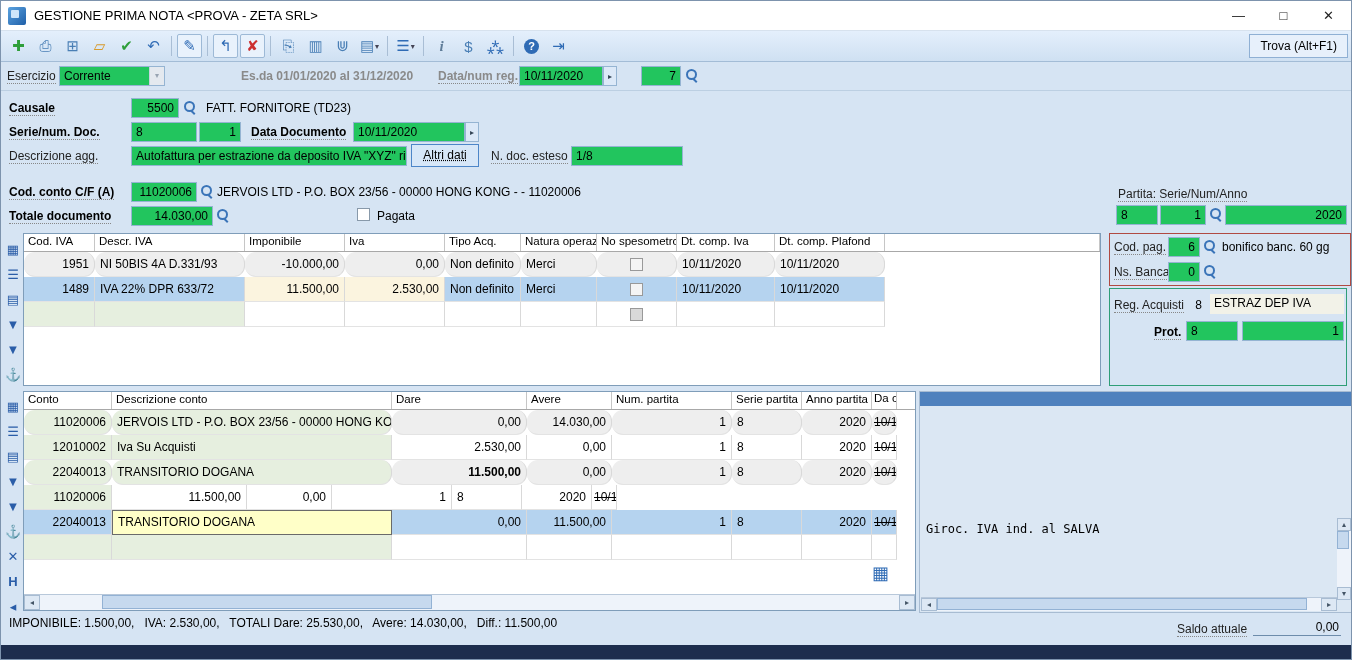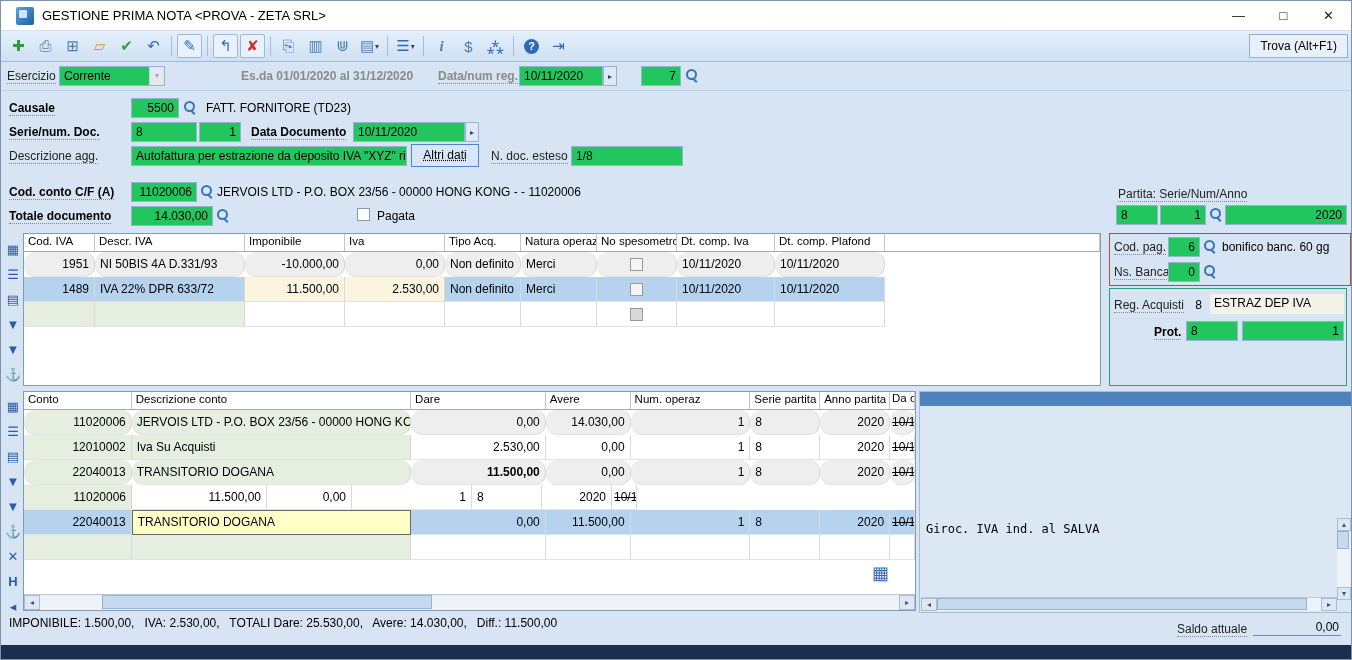--- a/index.html
+++ b/index.html
@@ -2,21 +2,21 @@
 <html><head>
 <meta charset="utf-8">
 <style>
   * { margin:0; padding:0; box-sizing:border-box; }
   html,body { width:1352px; height:660px; font-family:"Liberation Sans",sans-serif; }
   .window { position:relative; width:1352px; height:660px; background:#d6e4f3;
             border:1px solid #7d93ad; overflow:hidden; font-size:12px; color:#000; }
 
   
   .titlebar { position:absolute; left:0; top:0; width:100%; height:30px; background:#fff;
-              border-bottom:1px solid #d7e2ee; display:flex; align-items:center;padding-left:8px; }
+              border-bottom:1px solid #d7e2ee; display:flex; align-items:center; }
   .app-icon { width:18px; height:18px; margin:0 8px 0 7px; border-radius:2px;
               background:linear-gradient(135deg,#5ba3e0,#1f5fa8); position:relative; }
   .app-icon::after { content:""; position:absolute; left:3px; top:3px; width:8px; height:8px;
               background:#cfe6fa; border-radius:1px; }
   .title-text { font-size:13px; }
   .win-controls { margin-left:auto; display:flex; height:100%; }
   .win-btn { width:45px; height:100%; display:flex; align-items:center; justify-content:center;
              font-size:13px; color:#222; }
 
   
@@ -73,21 +73,21 @@
   .yellow-edit { background:#ffffc8 !important; border:1px solid #6a6a6a !important; line-height:22px; }
   .strike { text-decoration:line-through; }
   .bold { font-weight:bold; }
   .center { display:flex; align-items:center; justify-content:center; }
   .chk2 { width:13px; height:13px; background:#f4f4f4; border:1px solid #999; }
   .chk2.dis { background:#d9d9d9; }
   
   .t0{width:71px}.t1{width:150px}.t2{width:100px}.t3{width:100px}.t4{width:76px}
   .t5{width:76px}.t6{width:80px}.t7{width:98px}.t8{width:110px}
   
-  .b0{width:108px}.b1{width:280px}.b2{width:135px}.b3{width:85px}.b4{width:120px}
+  .b0{width:88px}.b1{width:280px}.b2{width:135px}.b3{width:85px}.b4{width:120px}
   .b5{width:70px}.b6{width:70px}.b7{width:25px;padding:0 2px}
 
   
   .strip { position:absolute; left:3px; width:18px; display:flex; flex-direction:column; }
   .si { height:25px; width:18px; display:flex; align-items:center; justify-content:center;
         font-size:13px; color:#2a5da8; }
 
   
   .box-red { position:absolute; left:1108px; top:232px; width:242px; height:53px;
              border:1px solid #b04a42; }
@@ -316,21 +316,21 @@
     <span class="si" style="font-weight:bold">H</span>
     <span class="si">◂</span>
   </div>
 
   <div class="grid" style="left:22px;top:390px;width:893px;height:220px">
     <div class="ghead">
       <div class="gh b0">Conto</div>
       <div class="gh b1">Descrizione conto</div>
       <div class="gh b2">Dare</div>
       <div class="gh b3">Avere</div>
-      <div class="gh b4">Num. operaz</div>
+      <div class="gh b4">Num. partita</div>
       <div class="gh b5">Serie partita</div>
       <div class="gh b6">Anno partita</div>
       <div class="gh b7">Da c</div>
     </div>
     <div class="grow row-a">
       <div class="gc b0 r green">11020006</div>
       <div class="gc b1 green">JERVOIS LTD  - P.O. BOX 23/56 - 00000 HONG KONG  ...</div>
       <div class="gc b2 r">0,00</div>
       <div class="gc b3 r">14.030,00</div>
       <div class="gc b4 r">1</div>

